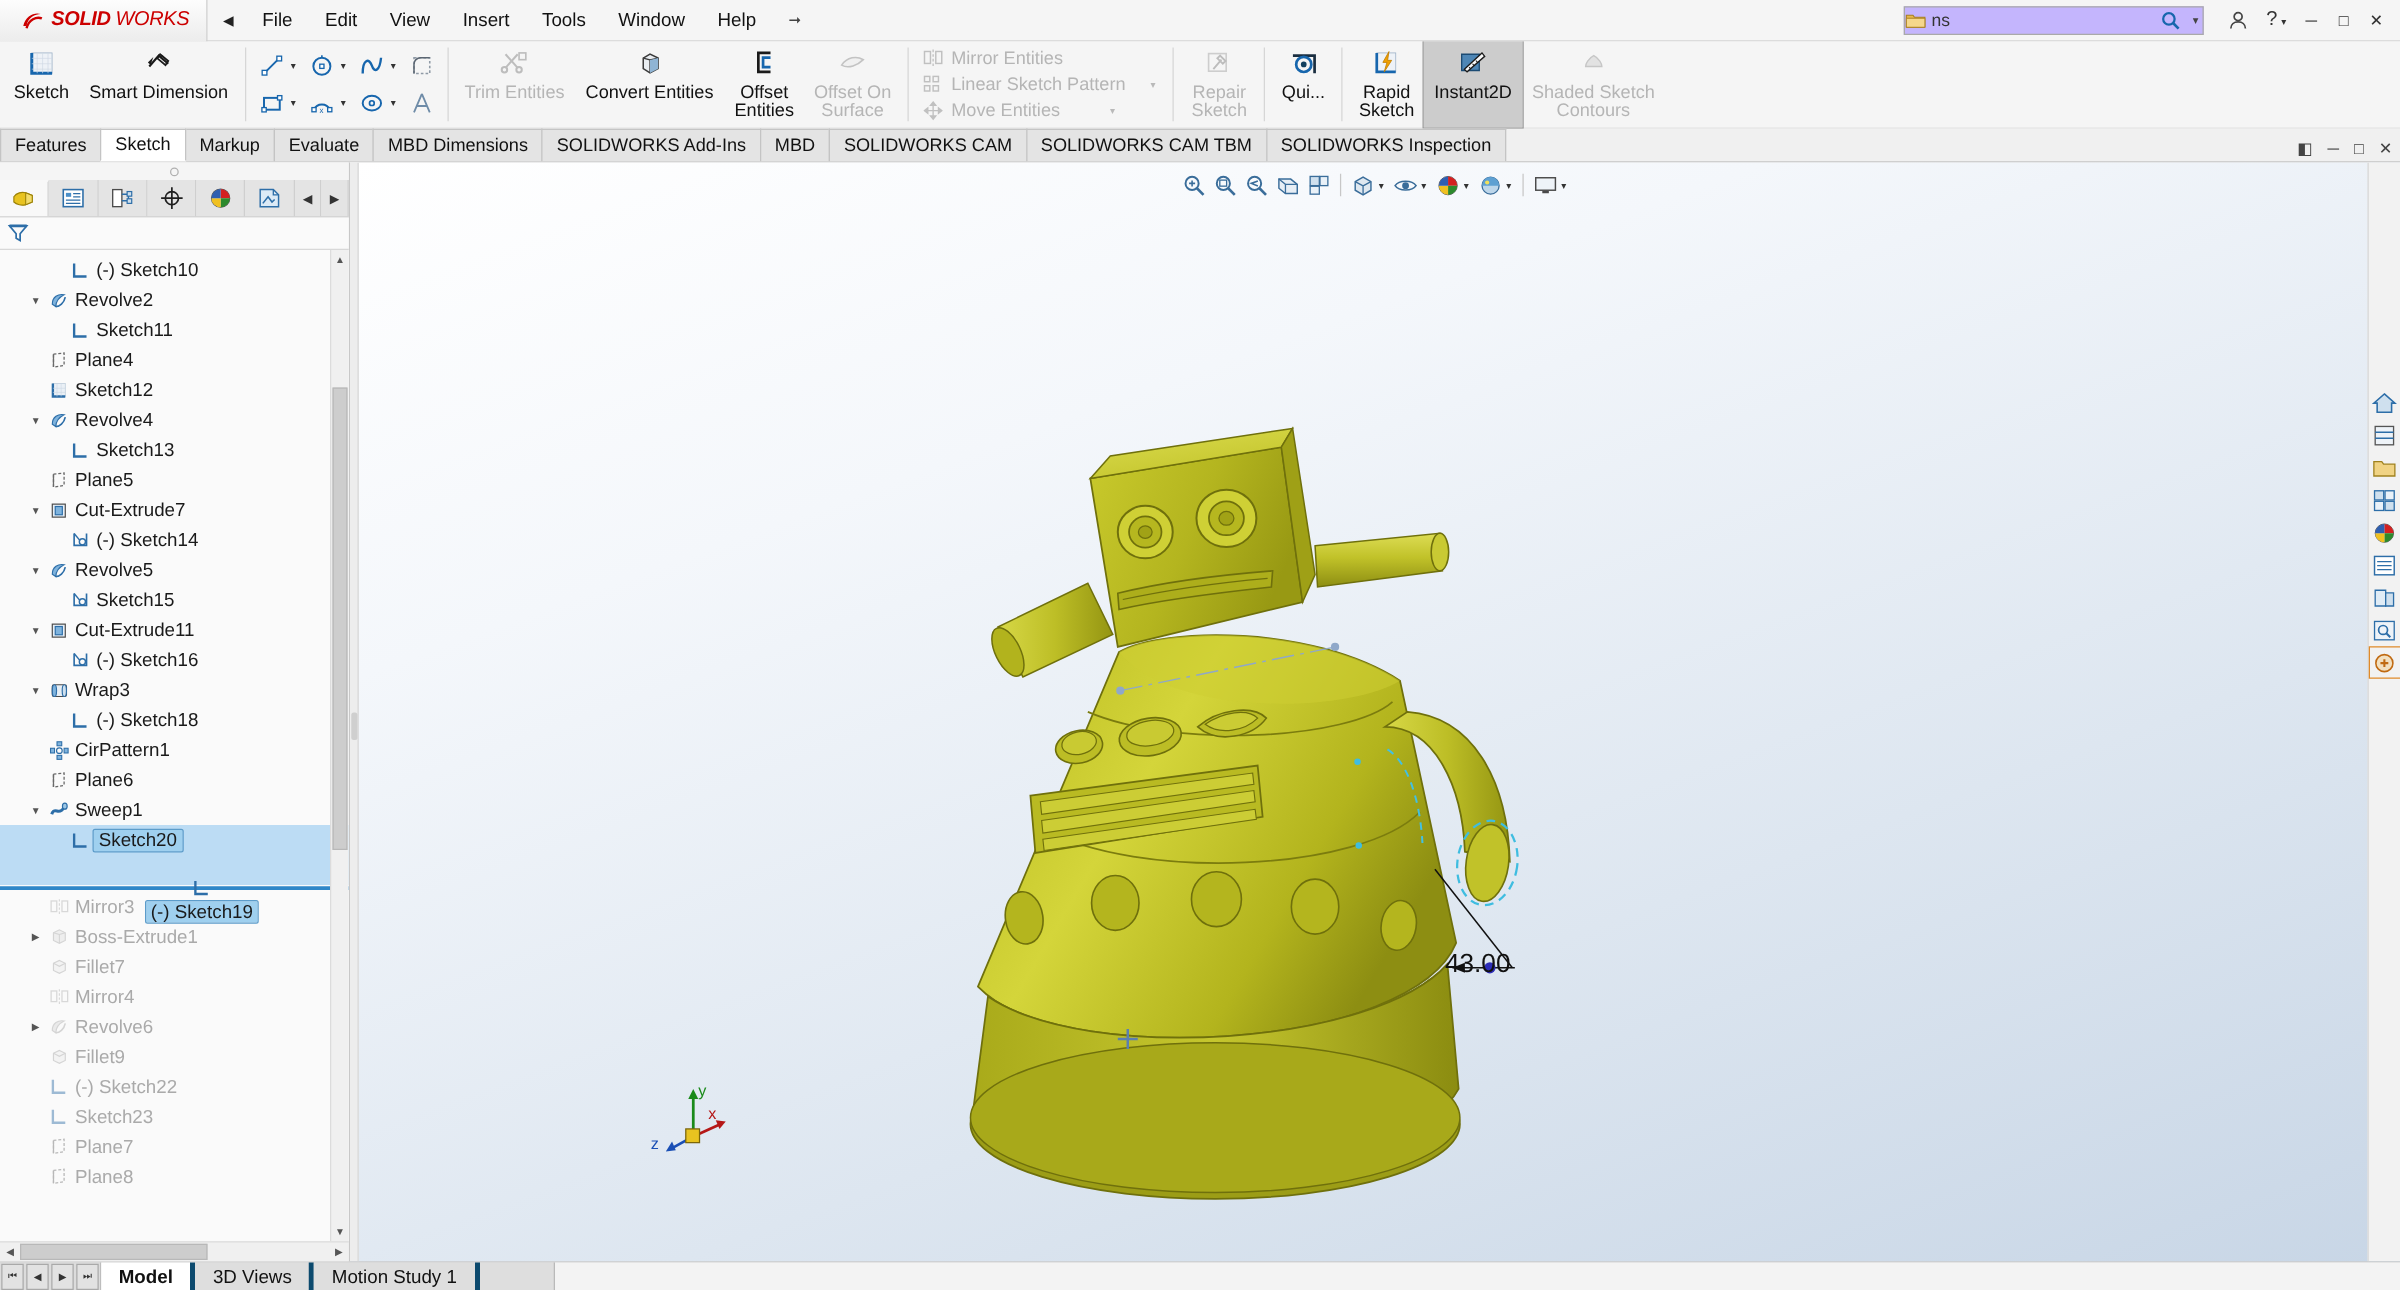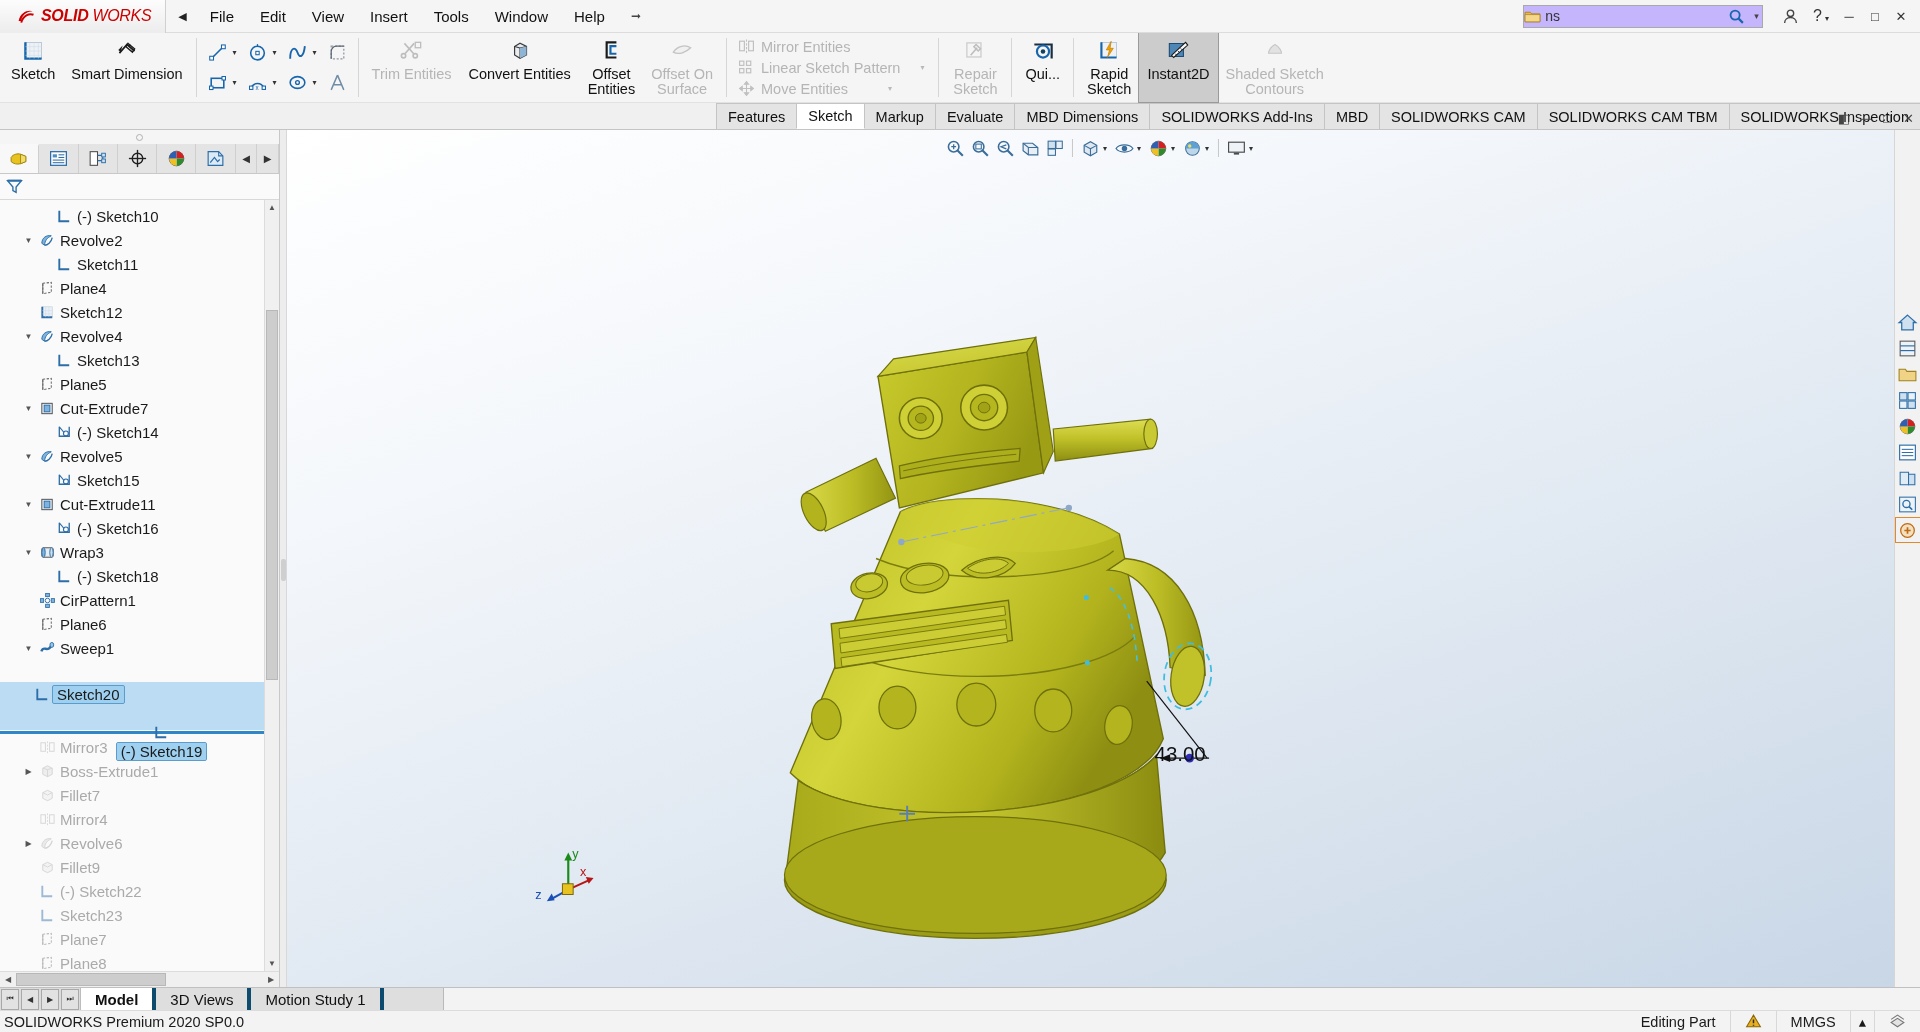--- a/index.html
+++ b/index.html
@@ -76,21 +76,21 @@
   .caret{ font-size:8px; color:#333; padding:0 5px 0 2px; cursor:default;}
   .caret.dim{ color:#b9b9b9;}
   .textlist{ display:flex; flex-direction:column; justify-content:center; padding:0 4px;}
   .tlrow{ display:flex; align-items:center; height:21px; padding:0 3px; cursor:default; white-space:nowrap;}
   .tlrow .tl-ic{ width:22px; display:flex; justify-content:center;}
   .tlrow .tl-tx{ font-size:14.5px; color:#b5b5b5; padding-left:3px;}
 
   
   .tabsrow{
     height:27px; background:#f0f0f0; display:flex; align-items:flex-end;
-    border-bottom:1px solid #c4c4c4; position:relative;justify-content:flex-end;
+    border-bottom:1px solid #c4c4c4; position:relative;
   }
   .ctab{
     height:26px; padding:0 11px; display:flex; align-items:center;
     font-size:14.5px; color:#111; background:#e4e4e4;
     border:1px solid #c4c4c4; border-bottom:none; margin-right:-1px; cursor:default;
   }
   .ctab.active{ background:#fff; border-bottom:1px solid #fff; position:relative; z-index:2;}
   .tabsrow .rightctl{
     position:absolute; right:4px; bottom:3px; display:flex; gap:8px; align-items:center;
     color:#444; font-size:13px;
@@ -771,21 +771,21 @@
           <div class="trow" style="padding-left: 21px;">
             <span class="twist">▼</span>
             <span class="ticn">
               <svg viewBox="0 0 18 18" width="17" height="17">
                 <path d="M2.5 12 C5 5, 9 14, 13 6" fill="none" stroke="#2d6ea8" stroke-width="2.6"></path>
                 <ellipse cx="13.6" cy="5.2" rx="2" ry="2.6" fill="#9cc6e5" stroke="#2d6ea8" stroke-width="1"></ellipse>
               </svg>
             </span>
             <span class="tname">Sweep1</span>
           </div>
-          <div class="trow sel" style="padding-left: 16px; margin-top: 22px;">
+          <div class="trow sel" style="padding-left: 38px;">
             <span class="twist none">&nbsp;</span>
             <span class="ticn">
               <svg viewBox="0 0 18 18" width="17" height="17">
                 <path d="M3.5 3 V14 H14" fill="none" stroke="#2d6ea8" stroke-width="2"></path>
               </svg>
             </span>
             <span class="tname">Sketch20</span>
           </div>
           <div class="trow sel" style="padding-left: 48px; flex-direction: column;">
             <span class="twist none">&nbsp;</span>
@@ -1212,33 +1212,13 @@
       <div class="navb">▶</div>
       <div class="navb">⏭</div>
     </div>
     <div class="btab active">Model</div>
     <div class="btab">3D Views</div>
     <div class="btab">Motion Study 1</div>
     <div class="btab-fill"></div>
     <div class="btab-rest"></div>
   </div>
 
-  <div class="statusbar">
-    <span>SOLIDWORKS Premium 2020 SP0.0</span>
-    <div class="sb-right">
-      <div class="sb-cell nb">Editing Part</div>
-      <div class="sb-cell">
-        <svg class="icon16" viewBox="0 0 16 16">
-            <path d="M1.5 13 L8 2 L14.5 13 Z" fill="#e8b020" stroke="#8a6507" stroke-width="1"></path>
-            <path d="M8 6 v3.6 M8 11 v1" stroke="#2b2b2b" stroke-width="1.4"></path>
-          </svg>
-      </div>
-      <div class="sb-cell">MMGS</div>
-      <div class="sb-cell" style="padding:0 8px;">▴</div>
-      <div class="sb-cell">
-        <svg class="icon16" viewBox="0 0 16 16">
-            <path d="M2 9 L8 5 L14 9 L8 13 Z" fill="#e3e3e3" stroke="#777" stroke-width="1"></path>
-            <path d="M2 6 L8 2 L14 6" fill="none" stroke="#777" stroke-width="1"></path>
-          </svg>
-      </div>
-    </div>
-  </div>
 </div>
 
 </body></html>

